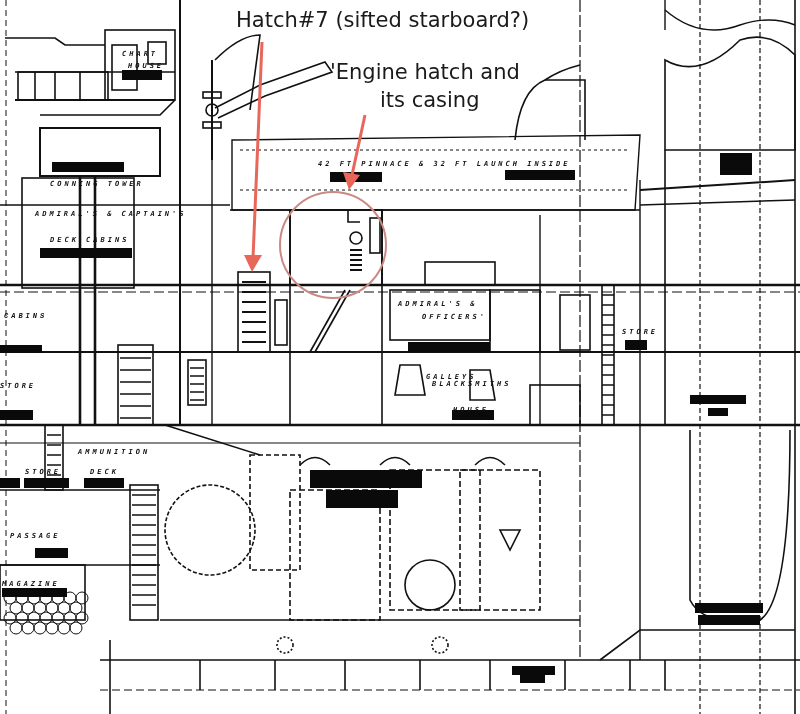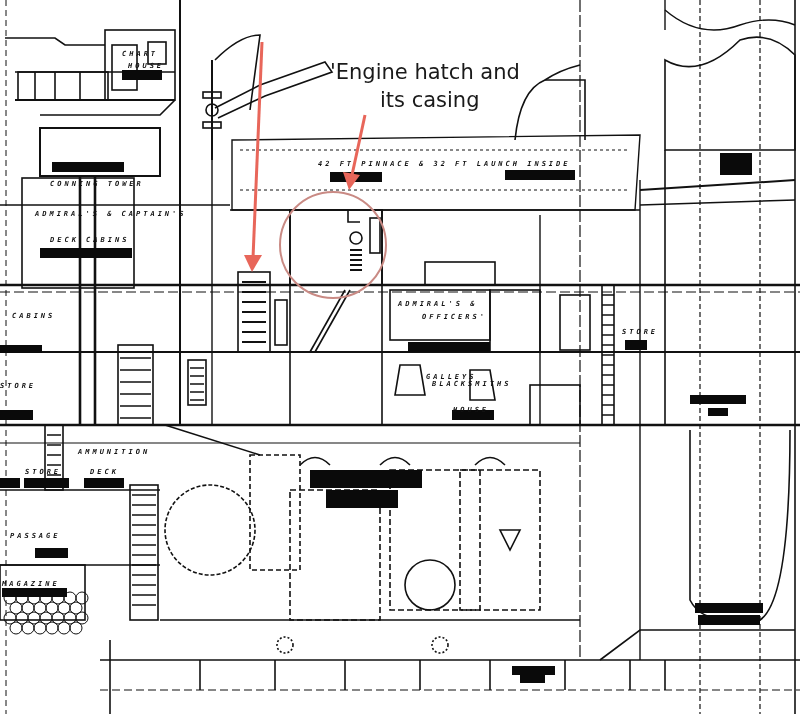--- a/index.html
+++ b/index.html
@@ -219,28 +219,29 @@
   <span class="label-small" style="left:426px;top:334px;margin-top:39px;">GALLEYS</span>
   <span class="label-small" style="left:432px;top:380px;">BLACKSMITHS</span>
   <span class="label-small" style="left:453px;top:406px;">HOUSE</span>
   <span class="label-small" style="left:622px;top:328px;">STORE</span>
   <span class="label-small" style="left:78px;top:448px;">AMMUNITION</span>
   <span class="label-small" style="left:90px;top:468px;">DECK</span>
   <span class="label-small" style="left:25px;top:468px;">STORE</span>
   <span class="label-small" style="left:10px;top:532px;">PASSAGE</span>
   <span class="label-small" style="left:2px;top:580px;">MAGAZINE</span>
   <span class="label-small" style="left:0px;top:382px;">STORE</span>
-  <span class="label-small" style="left:12px;top:312px;">CABINS</span>
+  <span class="label-small" style="left:4px;top:312px;font-family:Liberation Mono, monospace;">CABINS</span>
 
   <svg class="plan" viewBox="0 0 800 714">
     <g stroke="#e8665a" fill="#e8665a" stroke-width="3">
       <line x1="262" y1="42" x2="253" y2="258"></line>
       <polygon points="244,255 262,255 252,272" stroke="none"></polygon>
       <line x1="365" y1="115" x2="352" y2="175"></line>
       <polygon points="343,172 360,175 349,190" stroke="none"></polygon>
     </g>
     <circle cx="333" cy="245" r="53" fill="none" stroke="#c98a84" stroke-width="2"></circle>
   </svg>
 
+  <div class="annot" style="left:236px;top:8px;">Hatch#7 (sifted starboard?)</div>
   <div class="annot" style="left:330px;top:60px;">'Engine hatch and</div>
   <div class="annot" style="left:380px;top:88px;">its casing</div>
 
 </div>
 
 </body></html>

